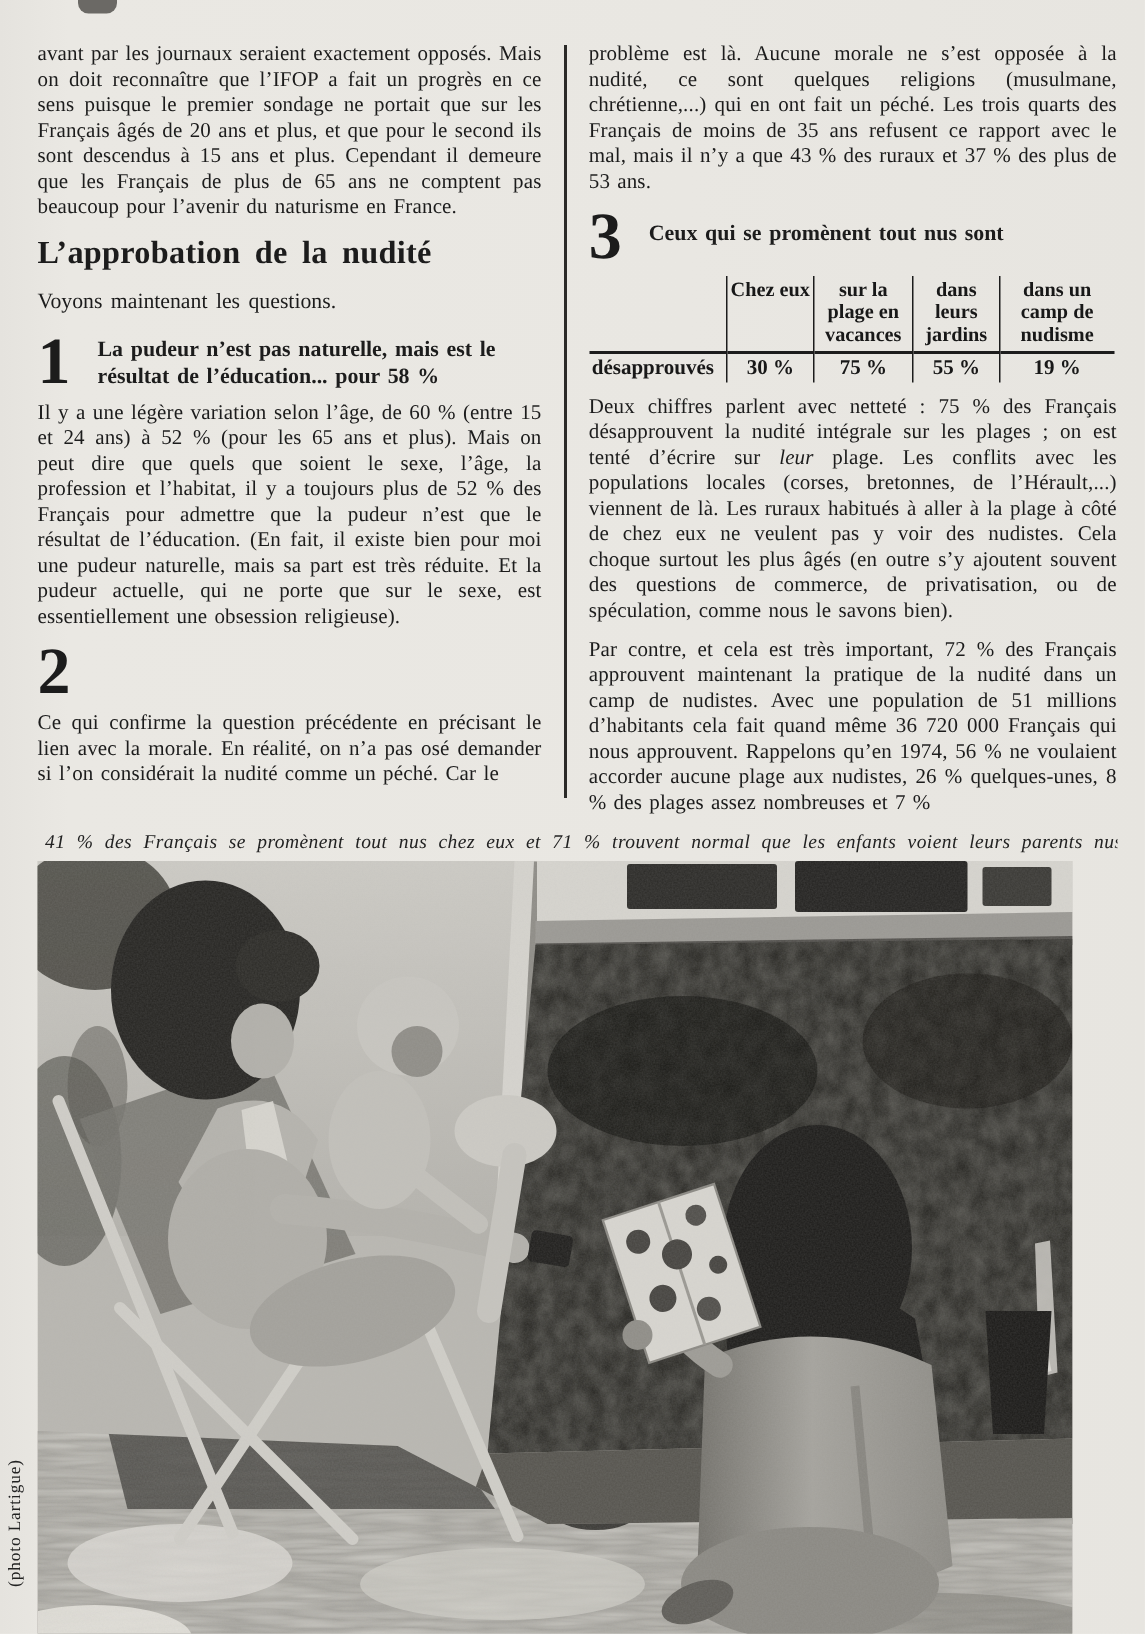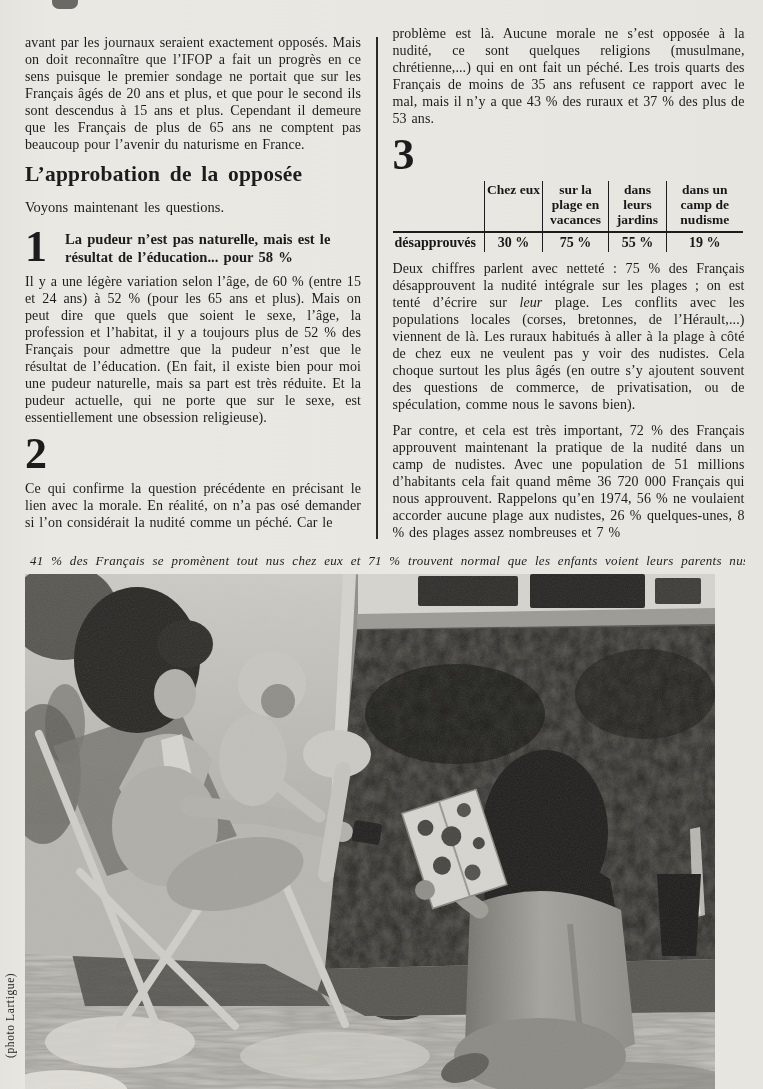--- a/index.html
+++ b/index.html
@@ -8,21 +8,21 @@
     background:#e9e7e2;
     font-family:"Liberation Serif","DejaVu Serif",serif;
     color:#1c1c1c;
     position:relative;
   }
   .page{width:763px;height:1089px;position:relative;
     background:linear-gradient(90deg,#e5e3de 0%,#eae8e3 6%,#e9e7e2 60%,#e7e5e0 100%);}
   .top-smudge{position:absolute;left:52px;top:0;width:26px;height:9px;
     background:#403f3b;border-radius:0 0 7px 7px;opacity:.75;}
 
-  .columns{display:flex;align-items:center;padding:28px 18px 0 25px;height:518px;overflow:hidden;}
+  .columns{display:flex;align-items:flex-start;padding:28px 18px 0 25px;height:518px;overflow:hidden;}
   .col-left{width:336px;flex:0 0 336px;}
   .col-divider{flex:0 0 1.5px;background:#2b2a28;height:502px;margin:2px 15px 0 15px;}
   .col-right{width:352px;flex:0 0 352px;}
 
   p.body{
     margin:0 0 9px 0;font-size:14px;line-height:17px;
     text-align:justify;letter-spacing:.1px;word-spacing:1.2px;
   }
   .it{font-style:italic;}
   h1.section{
@@ -70,21 +70,21 @@
 </style>
 </head>
 <body>
 
 <div class="page">
   <div class="top-smudge"></div>
 
   <div class="columns">
     <div class="col-left">
       <p class="body">avant par les journaux seraient exactement opposés. Mais on doit reconnaître que l’IFOP a fait un progrès en ce sens puisque le premier sondage ne portait que sur les Français âgés de 20 ans et plus, et que pour le second ils sont descendus à 15 ans et plus. Cependant il demeure que les Français de plus de 65 ans ne comptent pas beaucoup pour l’avenir du naturisme en France.</p>
-      <h1 class="section">L’approbation de la opposée</h1>
+      <h1 class="section">L’approbation de la nudité</h1>
       <p class="lead">Voyons maintenant les questions.</p>
 
       <div class="question">
         <div class="qnum">1</div>
         <div class="qhead">La pudeur n’est pas naturelle, mais est le résultat de l’éducation... pour 58 %</div>
       </div>
       <p class="body">Il y a une légère variation selon l’âge, de 60 % (entre 15 et 24 ans) à 52 % (pour les 65 ans et plus). Mais on peut dire que quels que soient le sexe, l’âge, la profession et l’habitat, il y a toujours plus de 52 % des Français pour admettre que la pudeur n’est que le résultat de l’éducation. (En fait, il existe bien pour moi une pudeur naturelle, mais sa part est très réduite. Et la pudeur actuelle, qui ne porte que sur le sexe, est essentiellement une obsession religieuse).</p>
 
       <div class="question">
         <div class="qnum">2</div>
@@ -92,20 +92,21 @@
       <p class="body">Ce qui confirme la question précédente en précisant le lien avec la morale. En réalité, on n’a pas osé demander si l’on considérait la nudité comme un péché. Car le</p>
     </div>
 
     <div class="col-divider"></div>
 
     <div class="col-right">
       <p class="body">problème est là. Aucune morale ne s’est opposée à la nudité, ce sont quelques religions (musulmane, chrétienne,...) qui en ont fait un péché. Les trois quarts des Français de moins de 35 ans refusent ce rapport avec le mal, mais il n’y a que 43 % des ruraux et 37 % des plus de 53 ans.</p>
 
       <div class="question">
         <div class="qnum">3</div>
+        <div class="qhead" style="padding-top:8px">Ceux qui se promènent tout nus sont</div>
       </div>
 
       <table class="survey">
         <colgroup>
           <col style="width:92px">
             <col style="width:58px">
             <col style="width:66px">
             <col style="width:58px">
             <col style="width:76px">
         </colgroup>

